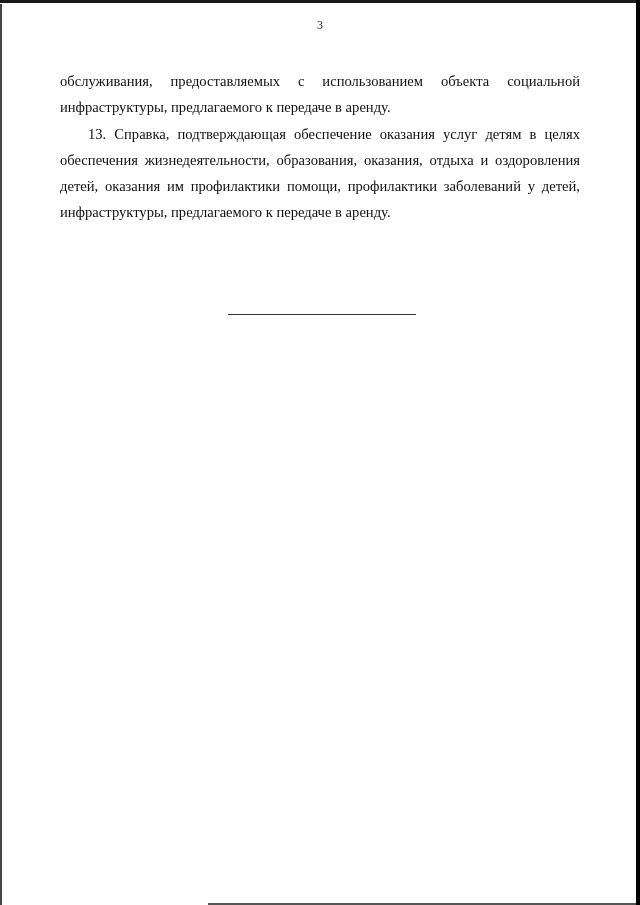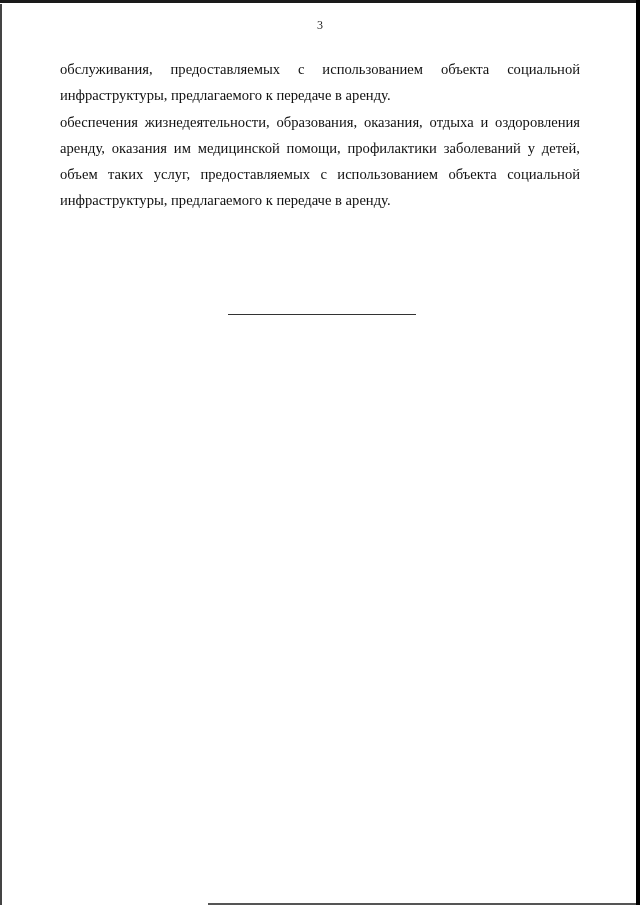--- a/index.html
+++ b/index.html
@@ -11,21 +11,21 @@
   }
   .scan-top { position: absolute; left: 0; top: 0; width: 640px; height: 3px; background: #1a1a1a; }
   .scan-right { position: absolute; right: 0; top: 0; width: 4px; height: 905px; background: #000; }
   .scan-left { position: absolute; left: 0; top: 4px; width: 2px; height: 901px; background: #444; }
   .scan-bottom { position: absolute; left: 208px; bottom: 0; width: 428px; height: 2px; background: #555; }
   .page-number {
     position: absolute; left: 0; width: 640px; top: 18px;
     text-align: center; font-size: 12px; color: #222;
   }
   .text-block {
-    position: absolute; left: 60px; width: 520px; top: 56px;
+    position: absolute; left: 60px; width: 520px; top: 68px;
     font-size: 14.6px; line-height: 26.3px;
   }
   .line { display: block; white-space: nowrap; height: 26.3px; }
   .justify { text-align: justify; text-align-last: justify; white-space: normal; overflow: hidden; }
   .indent { padding-left: 28px; }
   .separator {
     position: absolute; left: 228px; top: 314px; width: 188px; height: 1px; background: #333;
   }
 </style>
 </head>
@@ -37,20 +37,20 @@
 <div class="scan-bottom"></div>
 
 <div class="page-number">3</div>
 
 <div class="text-block">
   <div>
     <span class="line justify">обслуживания, предоставляемых с использованием объекта социальной</span>
     <span class="line">инфраструктуры, предлагаемого к передаче в аренду.</span>
   </div>
   <div>
+    <span class="line justify indent">13. Справка, подтверждающая обеспечение оказания услуг детям в целях</span>
     <span class="line justify">обеспечения жизнедеятельности, образования, оказания, отдыха и оздоровления</span>
-    <span class="line justify">аренду, оказания им медицинской помощи, профилактики заболеваний у детей,</span>
-    <span class="line justify">объем таких услуг, предоставляемых с использованием объекта социальной</span>
+    <span class="line justify">детей, оказания им профилактики помощи, профилактики заболеваний у детей,</span>
     <span class="line">инфраструктуры, предлагаемого к передаче в аренду.</span>
   </div>
 </div>
 
 <div class="separator"></div>
 
 </body></html>

